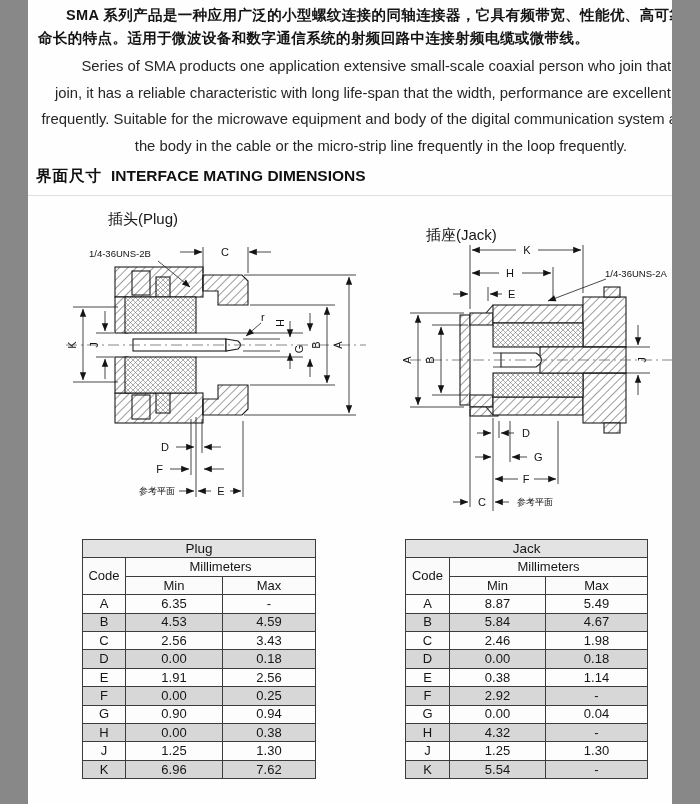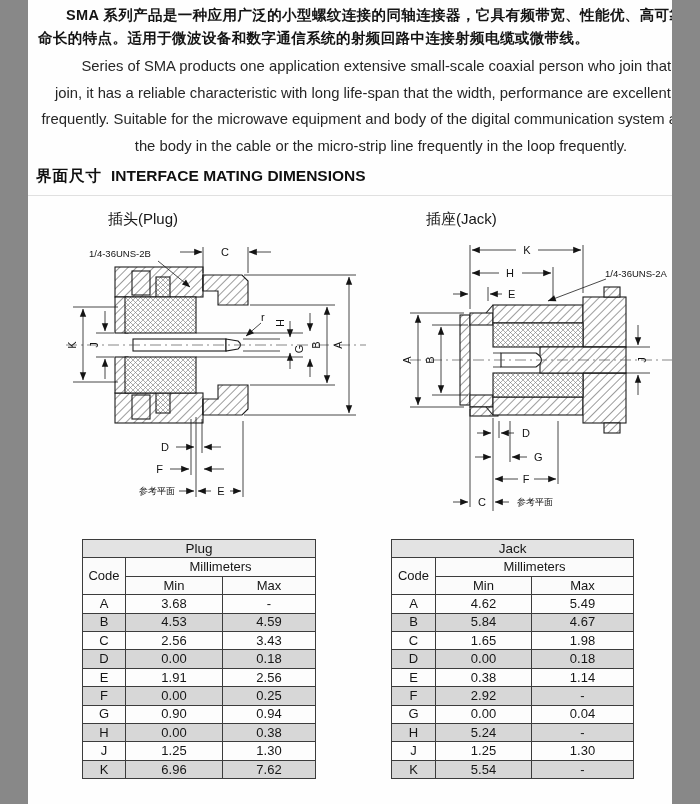--- a/index.html
+++ b/index.html
@@ -18,34 +18,34 @@
     font-size:14.8px; line-height:26.5px; text-indent:30px; color:#262626;text-align:center;
   }
   .heading{
     position:absolute; left:8px; top:166px; font-size:15.5px; font-weight:bold; color:#101010;
     white-space:nowrap;
   }
   .heading .cn{margin-right:9px; letter-spacing:1px;font-family:Liberation Mono, monospace;}
   .faint-rule{position:absolute; left:0; top:195px; width:700px; height:1px; background:#e0e0e0;}
   .dtitle{position:absolute; top:210px; font-size:15px; color:#161616;}
   .plug-t{left:80px;}
-  .jack-t{left:398px;}
+  .jack-t{left:398px;margin-top:16px;}
   .plugsvg{position:absolute; left:30px; top:235px;}
   .jacksvg{position:absolute; left:370px; top:235px;}
   svg text{font-family:"Liberation Sans","DejaVu Sans",sans-serif; fill:#121212;}
   .dimtxt{font-size:11px;}
   .smalltxt{font-size:9.5px;}
   .reftxt{font-size:9px;}
 
   .dimtable{
     position:absolute; top:539px; border-collapse:collapse; table-layout:fixed;
     font-size:13px; color:#161616; background:#0f172a;
   }
   .t-plug{left:54px; width:233px;}
-  .t-jack{left:363px; width:242px;}
+  .t-jack{left:377px; width:242px;}
   .dimtable th,.dimtable td{
     border:1.6px solid #3c3c3c; padding:0; text-align:center;
     font-weight:normal; height:17.4px; line-height:1.05; overflow:hidden;
   }
   .dimtable tr.title-row th{background:#e3e3e3; font-size:13.5px;}
   .dimtable thead th{background:#fbfbfb;}
   .dimtable tbody tr:nth-child(even) td{background:#d7d7d7;}
   .dimtable tbody tr:nth-child(odd) td{background:#fdfdfd;}
 </style>
 </head>
@@ -289,21 +289,21 @@
         <th colspan="2">Millimeters</th>
       </tr>
       <tr>
         <th>Min</th>
         <th>Max</th>
       </tr>
     </thead>
     <tbody>
         <tr>
           <td>A</td>
-          <td>3.68</td>
+          <td>6.35</td>
           <td>-</td>
         </tr>
         <tr>
           <td>B</td>
           <td>4.53</td>
           <td>4.59</td>
         </tr>
         <tr>
           <td>C</td>
           <td>2.56</td>
@@ -362,31 +362,31 @@
         <th colspan="2">Millimeters</th>
       </tr>
       <tr>
         <th>Min</th>
         <th>Max</th>
       </tr>
     </thead>
     <tbody>
         <tr>
           <td>A</td>
-          <td>4.62</td>
+          <td>8.87</td>
           <td>5.49</td>
         </tr>
         <tr>
           <td>B</td>
           <td>5.84</td>
           <td>4.67</td>
         </tr>
         <tr>
           <td>C</td>
-          <td>1.65</td>
+          <td>2.46</td>
           <td>1.98</td>
         </tr>
         <tr>
           <td>D</td>
           <td>0.00</td>
           <td>0.18</td>
         </tr>
         <tr>
           <td>E</td>
           <td>0.38</td>
@@ -397,21 +397,21 @@
           <td>2.92</td>
           <td>-</td>
         </tr>
         <tr>
           <td>G</td>
           <td>0.00</td>
           <td>0.04</td>
         </tr>
         <tr>
           <td>H</td>
-          <td>5.24</td>
+          <td>4.32</td>
           <td>-</td>
         </tr>
         <tr>
           <td>J</td>
           <td>1.25</td>
           <td>1.30</td>
         </tr>
         <tr>
           <td>K</td>
           <td>5.54</td>

